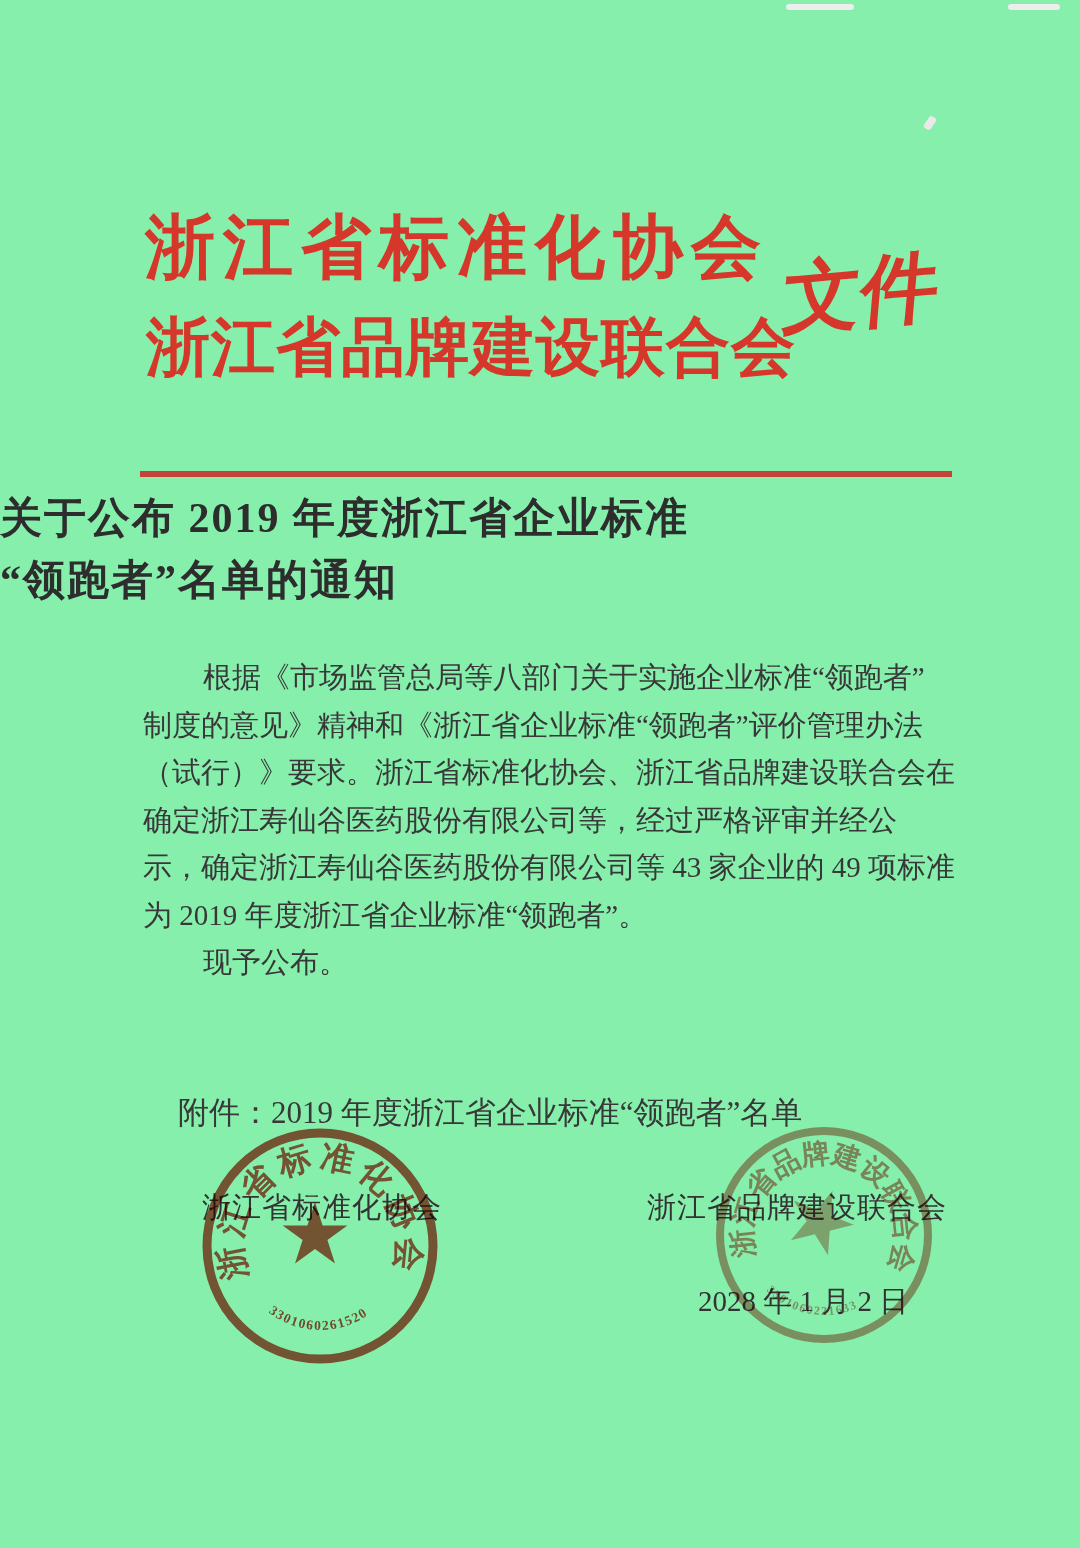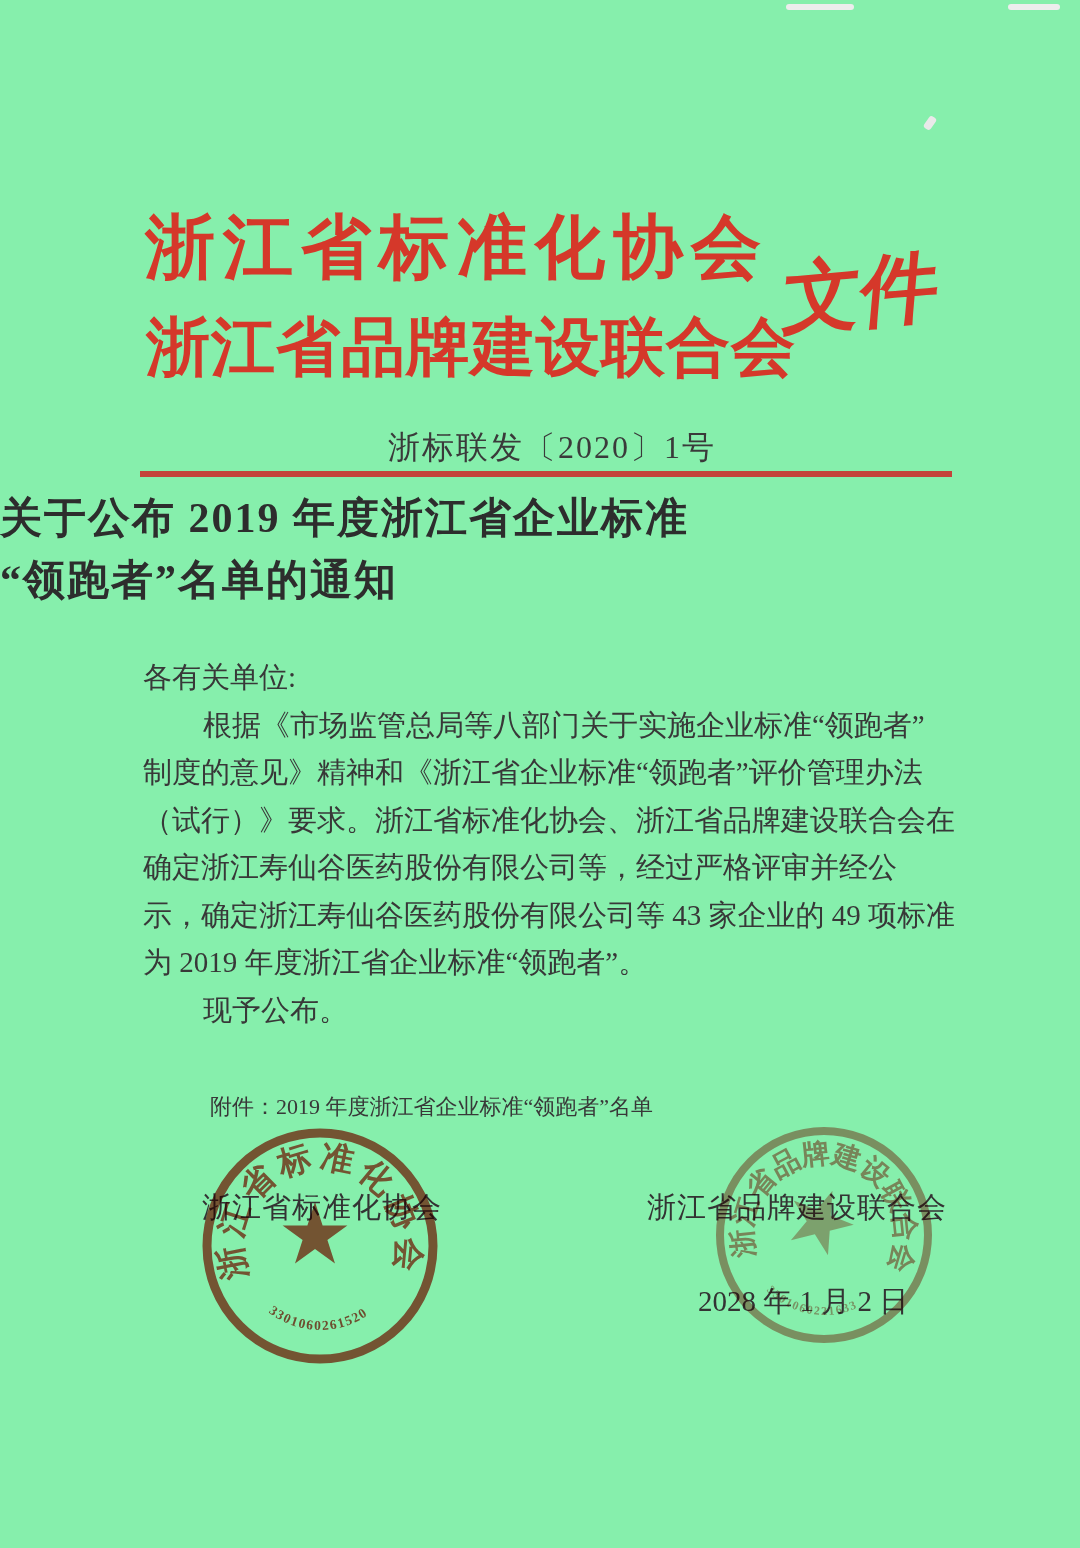--- a/index.html
+++ b/index.html
@@ -31,21 +31,21 @@
   
   .title{position:absolute;left:0;top:487px;width:1080px;text-align:left;
     font-weight:bold;color:#2d2d2d;font-size:42px;line-height:62px;letter-spacing:2px;}
 
   
   .body-block{position:absolute;left:143px;top:654px;width:815px;
     font-size:29px;line-height:47.5px;color:#383838;white-space:nowrap;}
   .body-line{height:47.5px;}
   .indent{text-indent:60px;}
 
-  .attachment{position:absolute;left:178px;top:1092px;font-size:22px;color:#383838;white-space:nowrap;margin-left:32px;}
+  .attachment{position:absolute;left:178px;top:1092px;font-size:31px;color:#383838;white-space:nowrap;}
 
   
   .sig{position:absolute;top:1188px;font-size:29px;color:#333;white-space:nowrap;letter-spacing:1px;}
   .sig-left{left:202px;}
   .sig-right{left:647px;}
   .date{position:absolute;left:698px;top:1282px;font-size:29px;color:#333;white-space:nowrap;}
 
   .seal{position:absolute;mix-blend-mode:multiply;}
   .seal-left{left:198px;top:1124px;opacity:.93;}
   .seal-right{left:709px;top:1120px;opacity:.82;}
@@ -57,30 +57,28 @@
 <div class="page">
 
   <div class="streak s1"></div>
   <div class="streak s2"></div>
   <div class="streak s3"></div>
 
   <div class="org-line org1">浙江省标准化协会</div>
   <div class="org-line org2">浙江省品牌建设联合会</div>
   <div class="doc-word">文件</div>
 
-  <div class="doc-number">浙标联发〔2020〕1号</div>
   <div class="red-rule"></div>
 
   <div class="title">
     <div>关于公布 2019 年度浙江省企业标准</div>
     <div>“领跑者”名单的通知</div>
   </div>
 
   <div class="body-block">
-    <div class="body-line">各有关单位:</div>
     <div class="body-line indent">根据《市场监管总局等八部门关于实施企业标准“领跑者”</div>
     <div class="body-line">制度的意见》精神和《浙江省企业标准“领跑者”评价管理办法</div>
     <div class="body-line">（试行）》要求。浙江省标准化协会、浙江省品牌建设联合会在</div>
     <div class="body-line">确定浙江寿仙谷医药股份有限公司等，经过严格评审并经公</div>
     <div class="body-line">示，确定浙江寿仙谷医药股份有限公司等 43 家企业的 49 项标准</div>
     <div class="body-line">为 2019 年度浙江省企业标准“领跑者”。</div>
     <div class="body-line indent">现予公布。</div>
   </div>
 
   <div class="attachment">附件：2019 年度浙江省企业标准“领跑者”名单</div>

